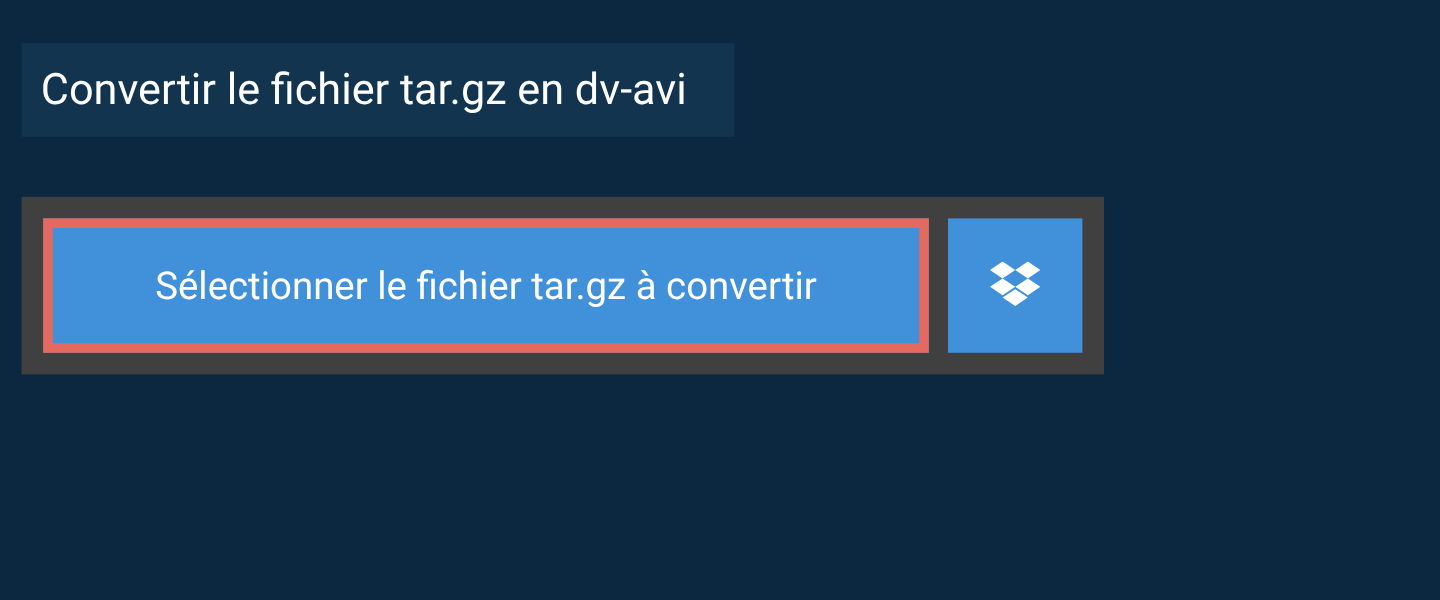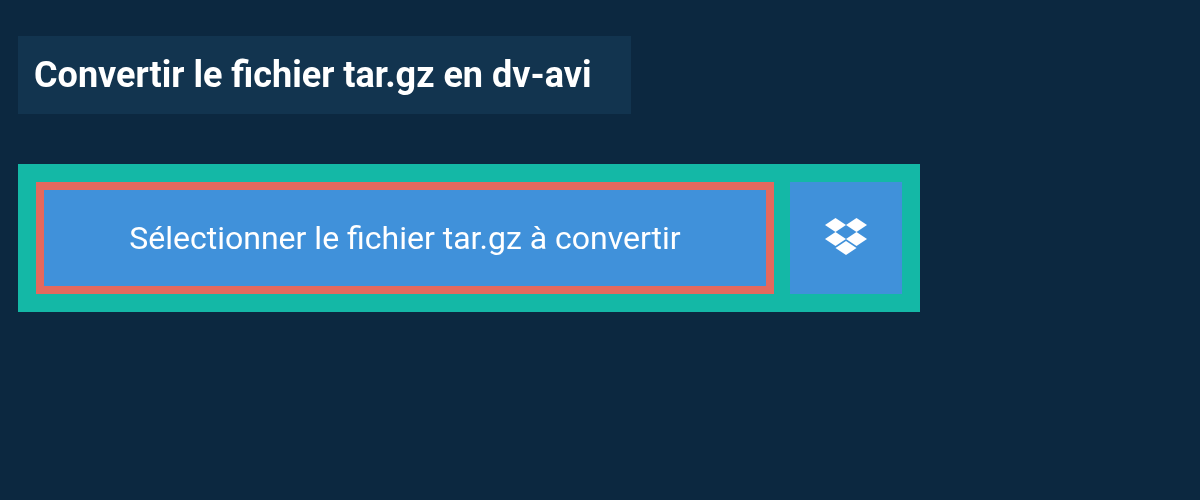--- a/index.html
+++ b/index.html
@@ -17,29 +17,29 @@
     .title-bar {
       position: absolute;
       top: 36px;
       left: 18px;
       background-color: #12344f;
       padding: 18px 40px 18px 16px;
     }
     .title-text {
       color: #ffffff;
       font-size: 36px;
-      font-weight: 700;
+      font-weight: 400;
     }
     .converter-box {
       position: absolute;
       top: 164px;
       left: 18px;
       width: 902px;
       height: 148px;
-      background-color: #14b8a6;
+      background-color: #404040;
       display: flex;
       align-items: center;
       padding: 18px;
       gap: 16px;
     }
     .select-button {
       flex: 1;
       height: 112px;
       background-color: #4091da;
       border: 8px solid #e4695e;

